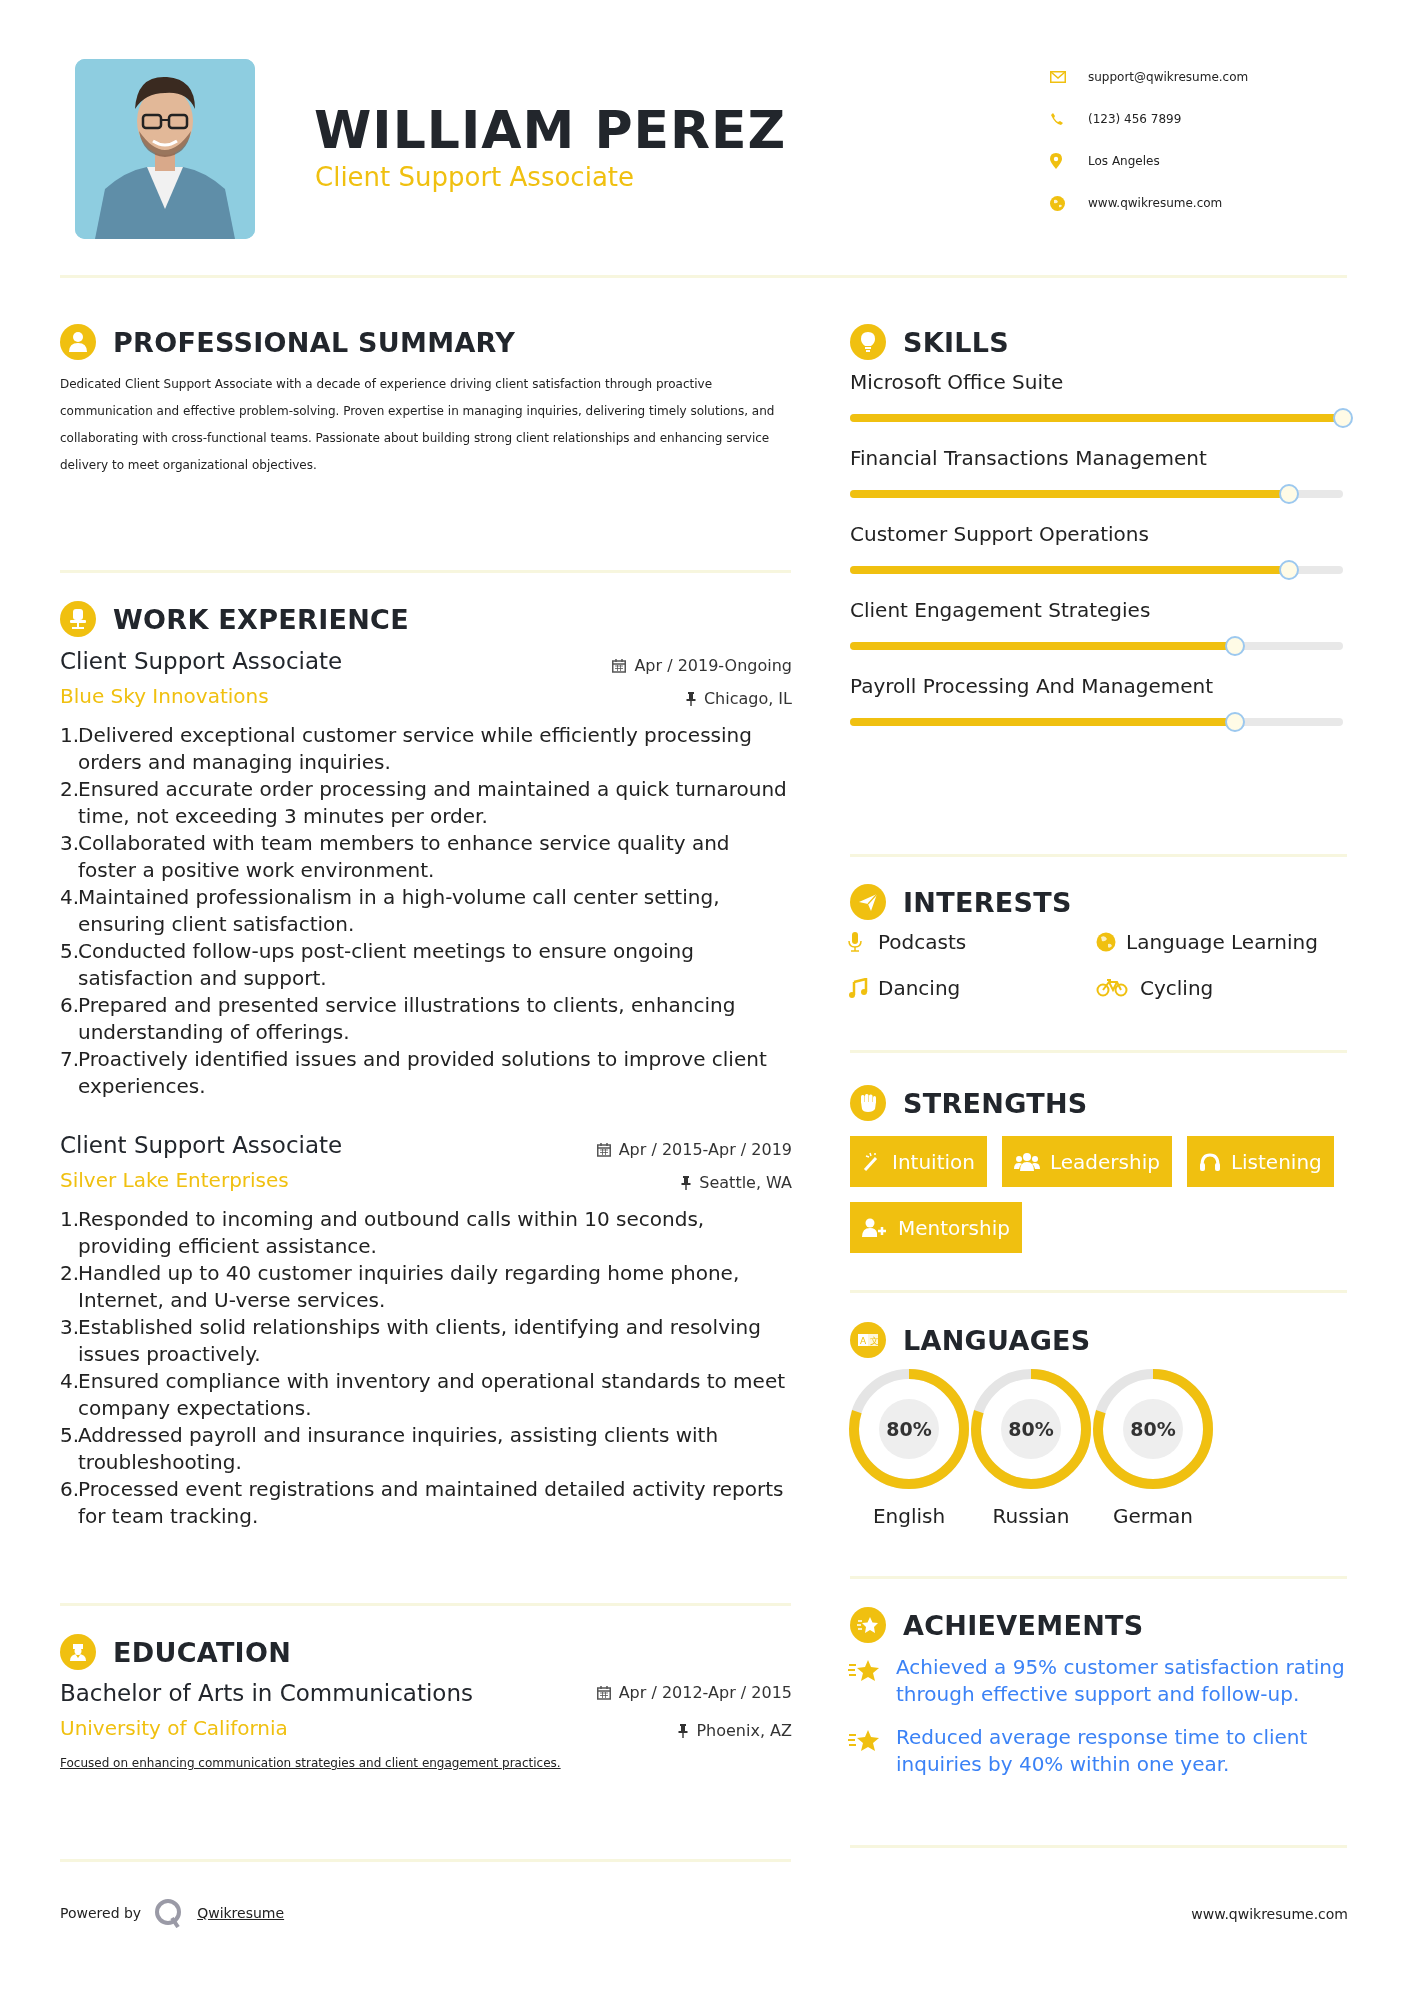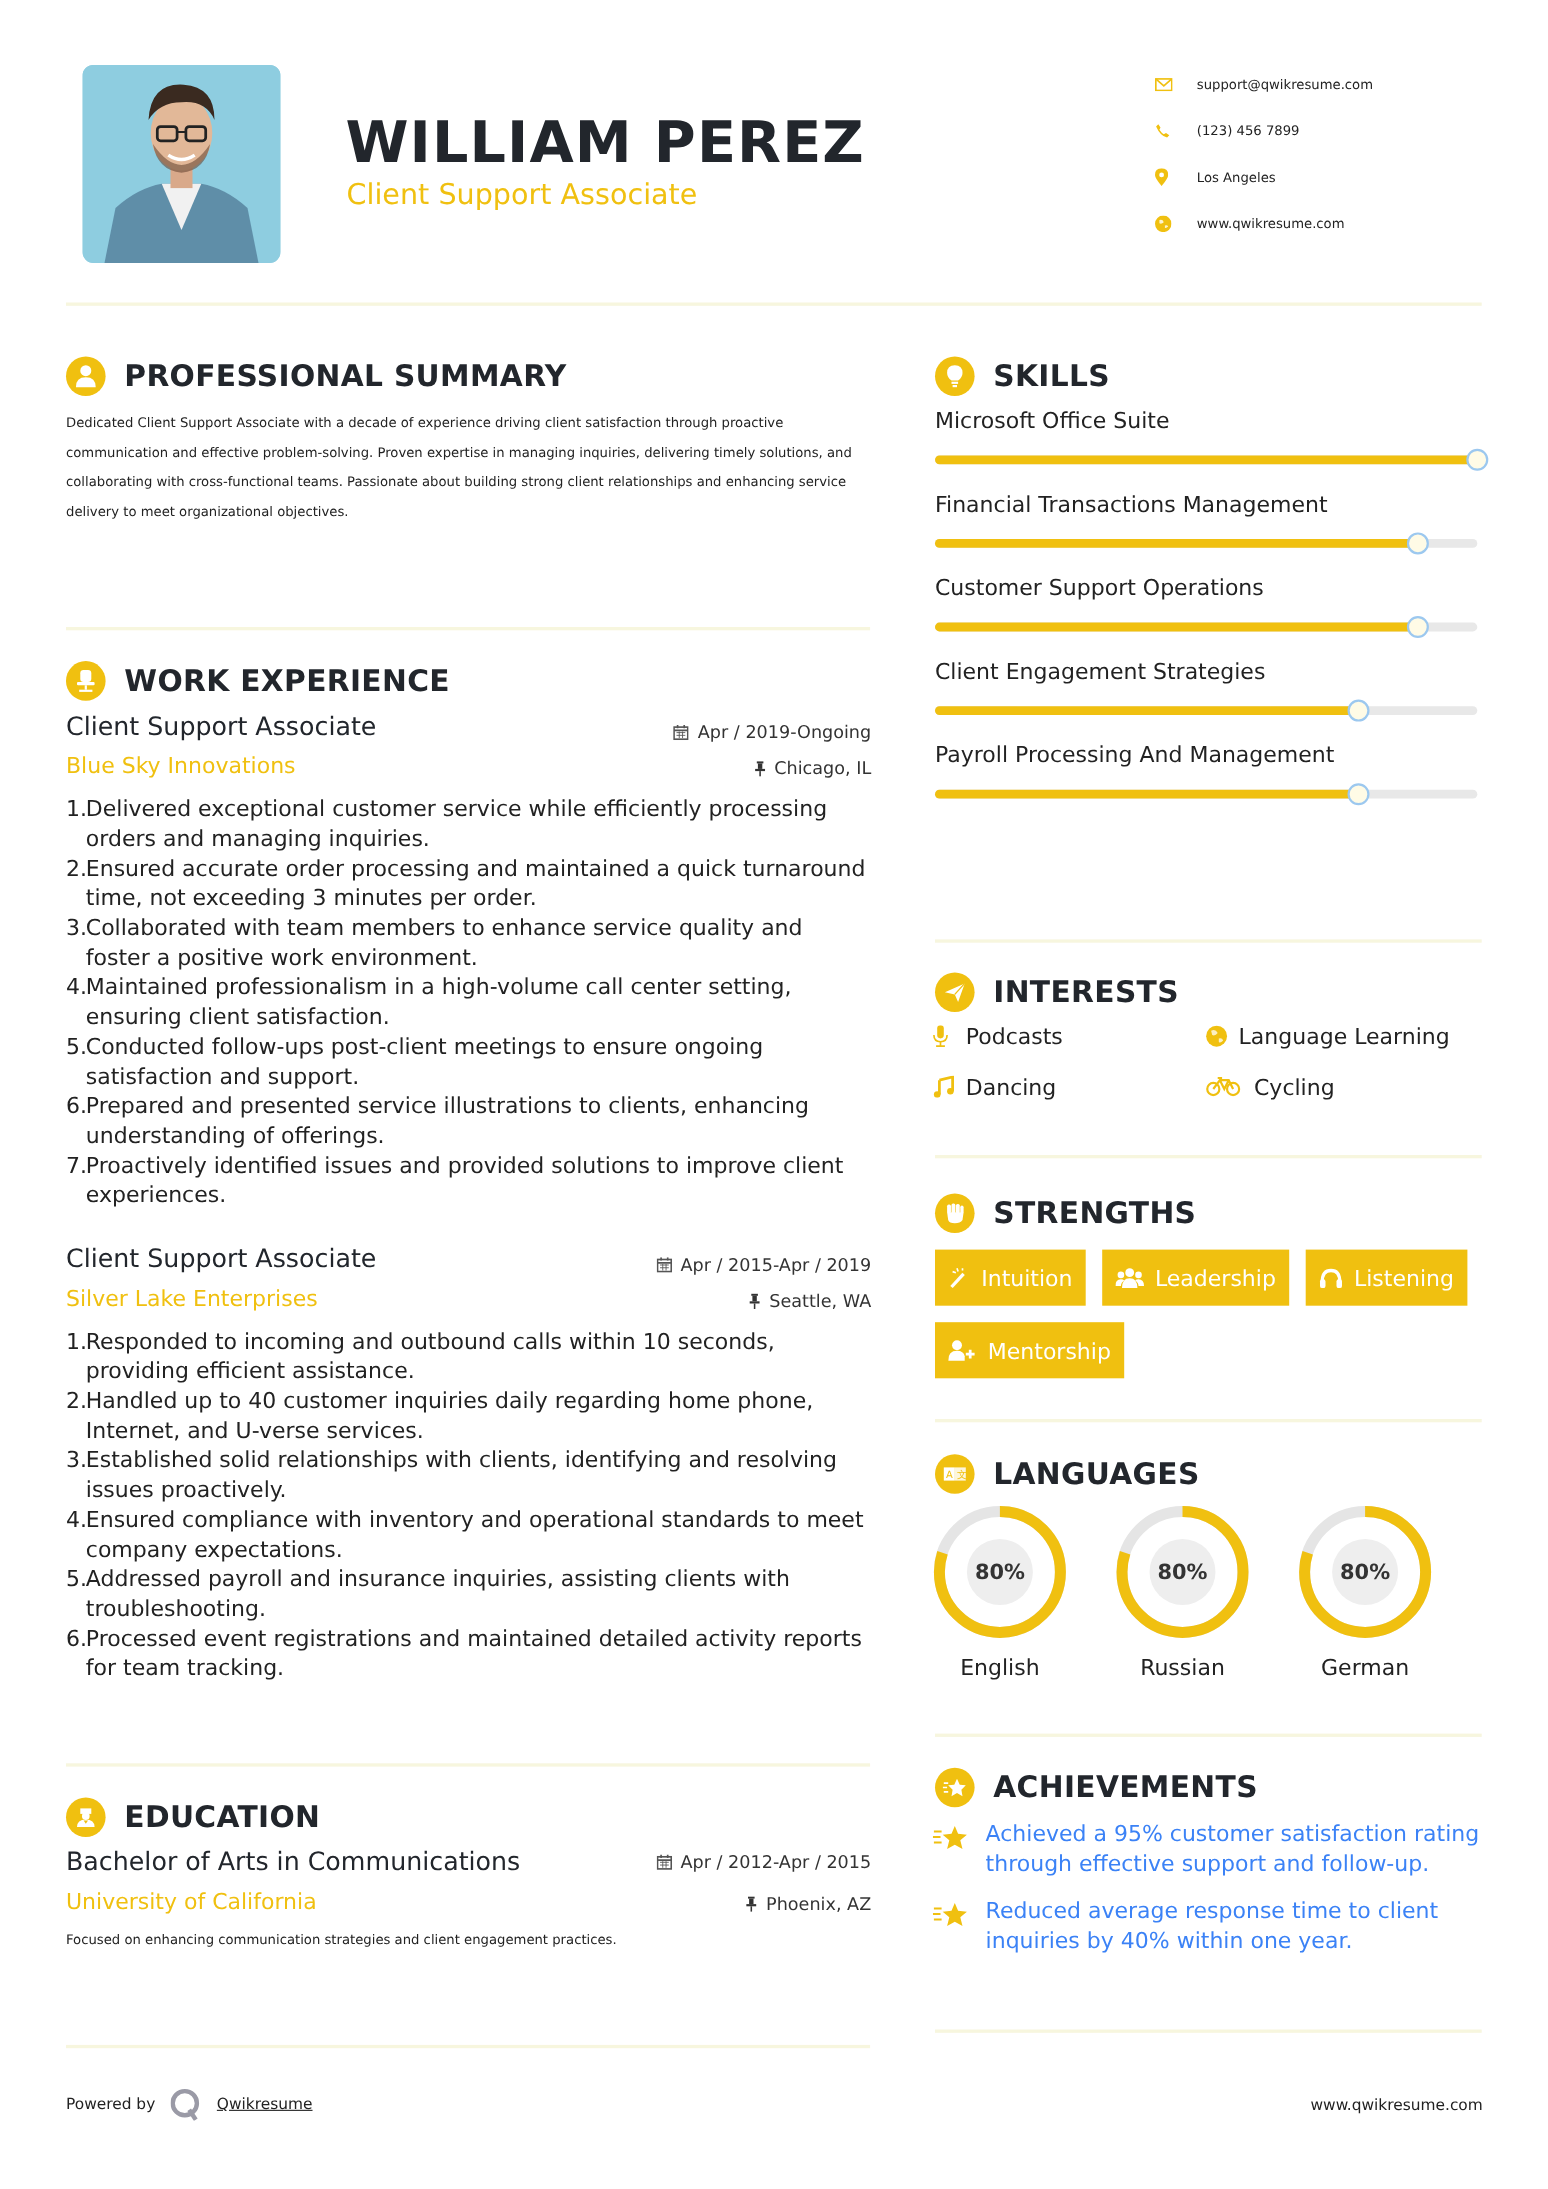--- a/index.html
+++ b/index.html
@@ -43,21 +43,21 @@
   .skill-knob { position: absolute; top: -6px; width: 20px; height: 20px; border-radius: 50%; background: #fffbe6; border: 2px solid #9cc8ef; margin-left: -10px; }
 
   .interests { position: absolute; left: 848px; top: 930px; width: 520px; display: grid; grid-template-columns: 248px 260px; row-gap: 22px; }
   .interest { display: flex; align-items: center; font-size: 20px; color: #222; font-family: "DejaVu Sans", sans-serif; }
   .interest .ic { width: 30px; display: inline-flex; color: #f0c010; }
 
   .strengths { position: absolute; left: 850px; top: 1136px; width: 500px; display: flex; flex-wrap: wrap; gap: 15px 15px; }
   .chip { background: #f0c010; color: #fff; font-size: 20px; height: 51px; padding: 0 12px; display: inline-flex; align-items: center; font-family: "DejaVu Sans", sans-serif; }
   .chip .ic { display: inline-flex; margin-right: 10px; }
 
-  .langs { position: absolute; left: 848px; top: 1368px; display: flex; gap: 44px; }
+  .langs { position: absolute; left: 848px; top: 1368px; display: flex; }
   .lang { width: 122px; display: flex; flex-direction: column; align-items: center; }
   .ring { width: 122px; height: 122px; position: relative; }
   .ring-inner { position: absolute; left: 31px; top: 31px; width: 60px; height: 60px; border-radius: 50%; background: #eeeeee; display: flex; align-items: center; justify-content: center; font-size: 19px; font-weight: bold; color: #333; font-family: "DejaVu Sans", sans-serif; }
   .lang-name { margin-top: 14px; font-size: 20px; color: #222; font-family: "DejaVu Sans", sans-serif; }
 
   .achievements { position: absolute; left: 848px; top: 1654px; width: 500px; }
   .ach { display: flex; margin-bottom: 16px; }
   .ach .ic { width: 48px; flex-shrink: 0; padding-top: 4px; color: #f0c010; }
   .ach-text { font-size: 20px; line-height: 27px; color: #3b82f6; font-family: "DejaVu Sans", sans-serif; }
 
@@ -259,21 +259,21 @@
       <span class="mi">
         <svg width="10" height="14" viewBox="0 0 10 14">
             <rect x="2" y="0" width="6" height="2" fill="#333"></rect>
             <rect x="3" y="2" width="4" height="5" fill="#333"></rect>
             <rect x="0.5" y="7" width="9" height="2" fill="#333"></rect>
             <rect x="4.3" y="9" width="1.4" height="5" fill="#333"></rect>
           </svg>
       </span>
       <span>Phoenix, AZ</span>
     </div>
-    <p class="body-text" style="margin-top:10px; width:680px;">Focused on enhancing communication strategies and client engagement practices.</p>
+    <p class="body-text" style="margin-top:10px; width:680px;text-decoration:underline;">Focused on enhancing communication strategies and client engagement practices.</p>
   </div>
 
   <div class="hr" style="left:60px; top:1859px; width:731px;"></div>
 
   <div class="sec-head" style="left:850px; top:324px;justify-content:center;">
     <span class="sec-ico">
       <svg width="16" height="22" viewBox="0 0 16 22">
           <path d="M8 1 Q15 1 15 8 Q15 12 11 15 L5 15 Q1 12 1 8 Q1 1 8 1 Z" fill="#fff"></path>
           <rect x="5" y="16" width="6" height="2" fill="#fff"></rect>
           <rect x="6" y="19" width="4" height="2" fill="#fff"></rect>

